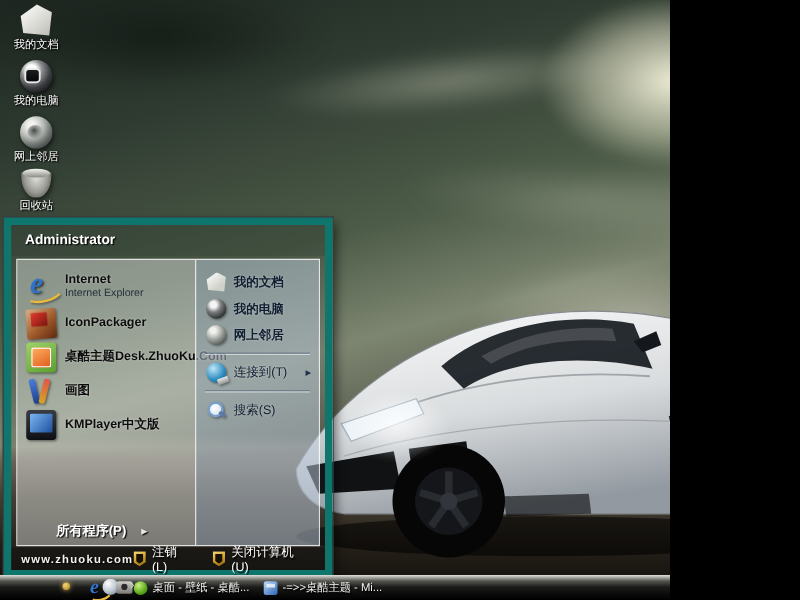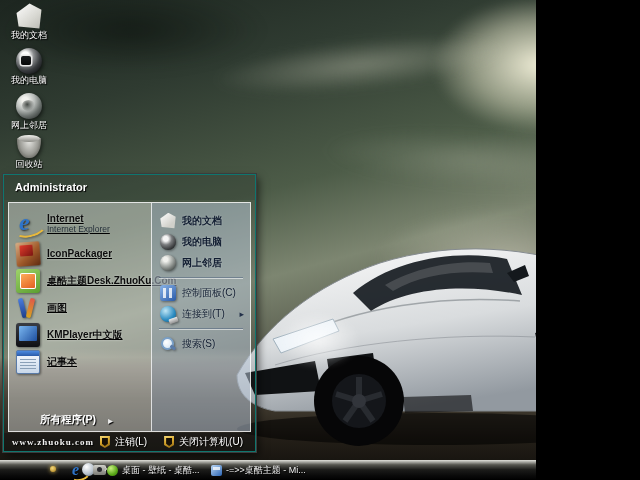--- a/index.html
+++ b/index.html
@@ -40,49 +40,49 @@
     background:radial-gradient(circle at 35% 28%,#f2f2ee 0 12%,#b9bdba 38%,#6d7370 62%,#2e3331 88%);}
   .i-network::after{content:"";position:absolute;left:6px;top:7px;width:13px;height:11px;border-radius:50%;
     background:radial-gradient(circle at 40% 40%,rgba(40,46,42,.85),rgba(40,46,42,0) 70%);}
   .i-recycle{width:24px;height:20px;margin-top:4px;border-radius:0 0 46% 46%/0 0 85% 85%;
     background:radial-gradient(ellipse at 50% 15%,#e6e6e2,#9a9a94 55%,#4a4a44 90%);}
   .i-recycle::before{content:"";position:absolute;left:1px;top:-3px;width:22px;height:7px;border-radius:50%;
     background:linear-gradient(#f4f4f0,#8a8a84);}
 
   
   #start-menu{position:absolute;left:3px;top:174px;width:251px;height:276px;
-    border:1px solid #0f766e;box-shadow:0 0 0 1px #3c3c3c,3px 4px 8px rgba(0,0,0,.55);
+    border:6px solid #0f766e;box-shadow:0 0 0 1px #3c3c3c,3px 4px 8px rgba(0,0,0,.55);
     background:rgba(52,62,54,.10);}
   #sm-header{position:absolute;left:0;top:0;right:0;height:25px;background:rgba(44,58,48,.28);
     color:#fff;font-weight:bold;font-size:11px;line-height:25px;padding-left:11px;
     text-shadow:1px 1px 1px #000;}
   #sm-body{position:absolute;left:4px;right:4px;top:27px;bottom:19px;
     border:1px solid rgba(255,255,255,.85);display:flex;}
-  #sm-left{position:relative;width:142px;background:rgba(250,252,250,.40);padding-top:5px;box-sizing:border-box;text-decoration:underline;}
+  #sm-left{position:relative;width:142px;background:rgba(250,252,250,.40);padding-top:5px;box-sizing:border-box;}
   #sm-right{position:relative;flex:1;background:rgba(198,214,232,.48);
     border-left:1px solid rgba(255,255,255,.75);padding-top:7px;box-sizing:border-box;}
   .ml-item{display:flex;align-items:center;gap:7px;height:27px;padding:0 4px 0 7px;cursor:pointer;}
   .ml-item.two-line{height:32px;}
   .ml-text{display:flex;flex-direction:column;line-height:11px;}
   .ml-label{font-size:10px;font-weight:bold;color:#0d0d0d;text-shadow:0 0 2px rgba(255,255,255,.45);white-space:nowrap;}
   .ml-sub{font-size:8.5px;color:#25303a;}
   .ml-sub:empty{display:none;}
   .ml-ico{width:24px;height:24px;position:relative;flex:0 0 auto;filter:drop-shadow(1px 1px 1px rgba(0,0,0,.45));}
   #all-programs{position:absolute;left:31px;bottom:4px;display:flex;align-items:center;gap:12px;cursor:pointer;}
   #all-programs .ap-label{color:#fff;font-size:10.5px;font-weight:bold;text-shadow:1px 1px 1px #000;}
   #all-programs::after{content:"▸";color:#e8e8e8;font-size:10px;text-shadow:1px 1px 1px #000;}
   .mr-item{position:relative;display:flex;align-items:center;gap:6px;height:21px;padding:0 4px 0 8px;cursor:pointer;}
   .mr-label{font-size:10px;color:#101c30;white-space:nowrap;text-shadow:0 0 2px rgba(255,255,255,.4);}
   .mr-item.bold .mr-label{font-weight:bold;}
   .mr-item.has-sub::after{content:"▸";position:absolute;right:6px;font-size:9px;color:#23314a;}
   .mr-ico{width:16px;height:16px;position:relative;flex:0 0 auto;filter:drop-shadow(1px 1px 1px rgba(0,0,0,.4));}
   .mr-sep{height:1px;margin:4px 7px;background:rgba(80,100,125,.55);box-shadow:0 1px 0 rgba(255,255,255,.55);}
   #sm-footer{position:absolute;left:0;right:0;bottom:0;height:18px;background:rgba(14,14,14,.42);
     display:flex;align-items:center;}
-  #watermark{font-family:Liberation Serif, serif;font-weight:bold;font-size:9px;color:#f2f2f2;
+  #watermark{font-family:Liberation Sans, sans-serif;font-weight:bold;font-size:9px;color:#f2f2f2;
     letter-spacing:1px;padding-left:8px;text-shadow:1px 1px 1px #000;}
   .ft-btn{display:flex;align-items:center;gap:5px;cursor:pointer;}
   .ft-btn .ft-label{color:#fff;font-size:10px;text-shadow:1px 1px 1px #000;}
   #logoff-button{margin-left:auto;}
   #shutdown-button{margin-left:17px;margin-right:12px;}
   .shield{width:10px;height:12px;position:relative;
     background:linear-gradient(160deg,#f5d97a,#d8a72c 45%,#8a6210);
     clip-path:polygon(0 0,100% 0,100% 74%,50% 100%,0 74%);}
   .shield::after{content:"";position:absolute;left:2px;top:2px;right:2px;bottom:2px;
     background:#171006;clip-path:polygon(0 0,100% 0,100% 72%,50% 100%,0 72%);}
@@ -273,50 +273,39 @@
 
     </div>
   </div>
             <div class="ml-item">
     <div class="ml-ico i-kmplayer"></div>
     <div class="ml-text">
       <span class="ml-label">KMPlayer中文版</span>
 
     </div>
   </div>
-            <div class="ml-item">
-    <div class="ml-ico i-notepad"></div>
-    <div class="ml-text">
-      <span class="ml-label">记事本</span>
-
-    </div>
-  </div>
           </div>
         <div id="all-programs">
           <span class="ap-label">所有程序(P)</span>
         </div>
       </div>
       <div id="sm-right">
           <div class="mr-item bold">
     <div class="mr-ico i-rdoc"></div>
     <span class="mr-label">我的文档</span>
   </div>
           <div class="mr-item bold">
     <div class="mr-ico i-rcomputer"></div>
     <span class="mr-label">我的电脑</span>
   </div>
           <div class="mr-item bold">
     <div class="mr-ico i-rnetwork"></div>
     <span class="mr-label">网上邻居</span>
   </div>
           <div class="mr-sep"></div>
-          <div class="mr-item">
-    <div class="mr-ico i-rcontrol"></div>
-    <span class="mr-label">控制面板(C)</span>
-  </div>
           <div class="mr-item has-sub">
     <div class="mr-ico i-rconnect"></div>
     <span class="mr-label">连接到(T)</span>
   </div>
           <div class="mr-sep"></div>
           <div class="mr-item">
     <div class="mr-ico i-rsearch"></div>
     <span class="mr-label">搜索(S)</span>
   </div>
         </div>

